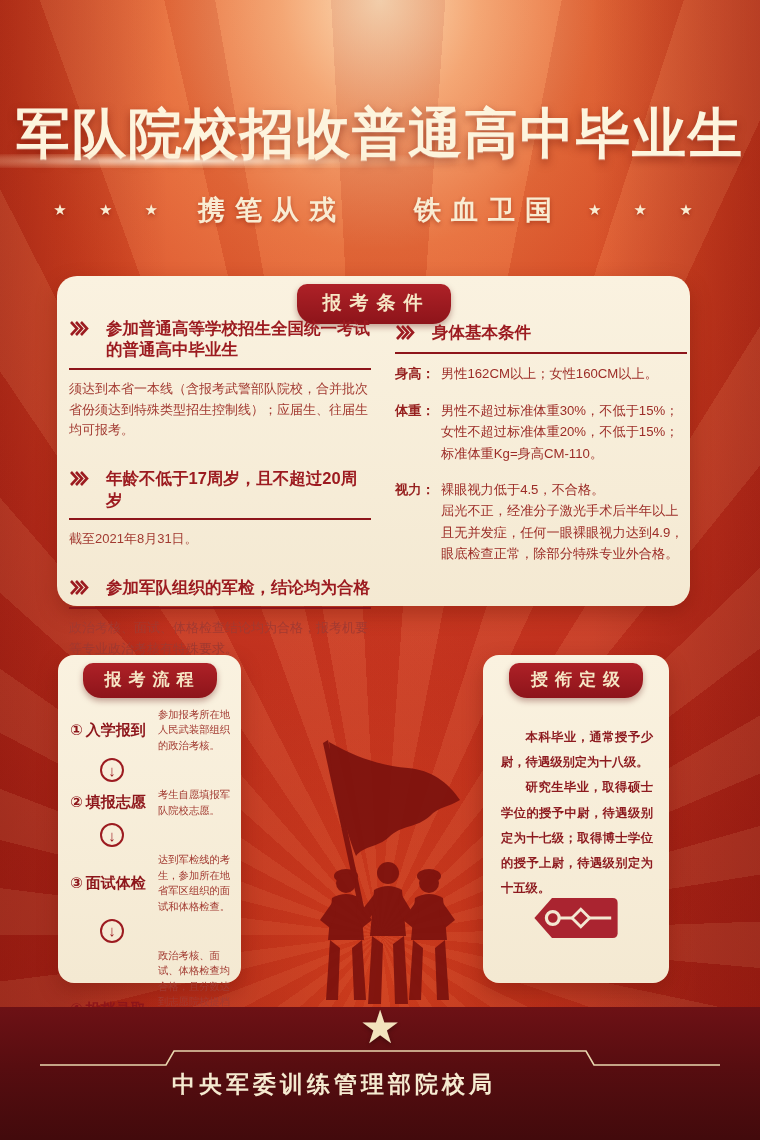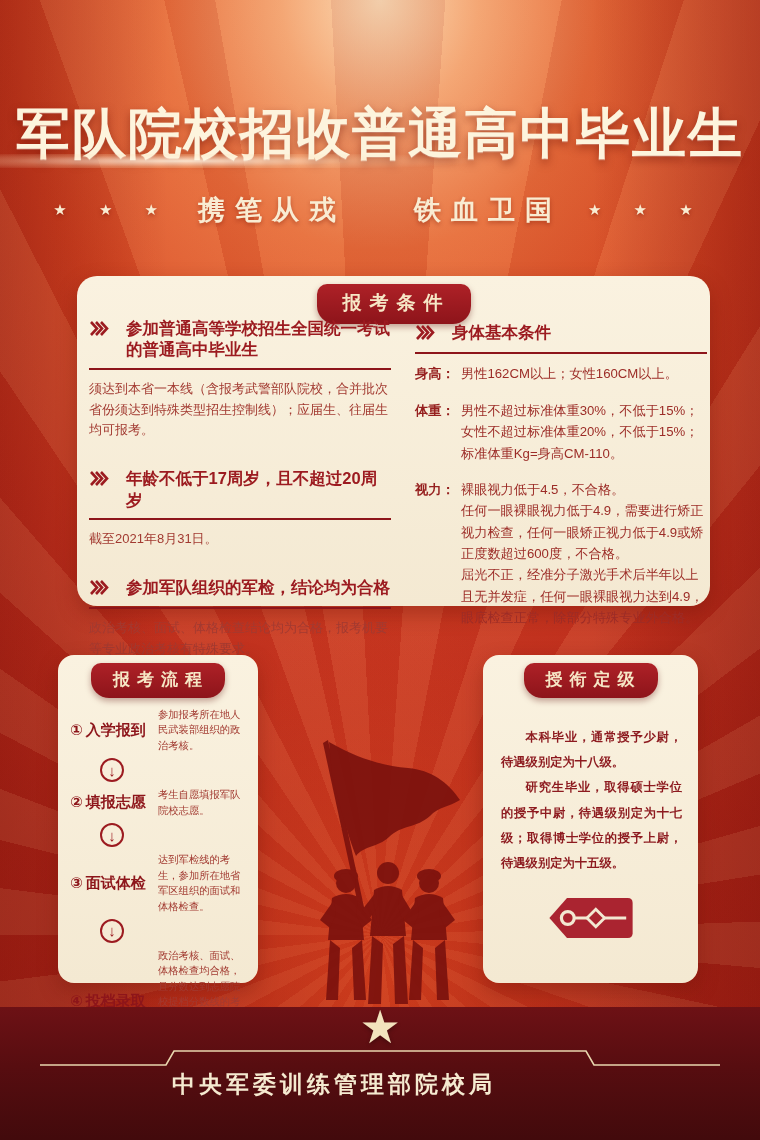--- a/index.html
+++ b/index.html
@@ -40,48 +40,48 @@
     border-radius:20px; box-shadow:0 8px 20px rgba(110,18,8,.38);
   }
   .badge{
     position:absolute; top:8px; left:50%; transform:translateX(-50%);
     background:linear-gradient(180deg,#ae2127,#8d141a);
     color:#f6e7c6; font-weight:bold; white-space:nowrap;
     border-radius:10px 10px 18px 18px; box-shadow:0 3px 6px rgba(90,10,5,.35);
     padding:6px 20px 8px 26px; letter-spacing:8px; font-size:19px;
   }
   .badge.small{ font-size:17px; letter-spacing:7px; padding:5px 16px 7px 22px; }
-  #box-conditions{ left:77px; top:276px; width:633px; height:330px; }
+  #box-conditions{ left:57px; top:276px; width:633px; height:330px; }
   .cond-col{ position:absolute; top:42px; }
   .cond-col.left{ left:12px; width:302px; }
   .cond-col.right{ left:338px; width:292px; top:46px; }
   .cond-head{ display:flex; gap:17px; align-items:flex-start; color:#9c1b20; font-weight:bold; font-size:16.5px; line-height:1.3; }
   .chev{ flex:0 0 auto; margin-top:2px; }
   .rule{ border-bottom:2px solid #8d151a; margin:7px 0 9px; }
   .cond-body{ color:#a23a31; font-size:13px; line-height:1.6; }
   .cond-item{ margin-bottom:21px; }
   .cond-item.gap{ margin-top:27px; }
   .phys-row{ display:flex; font-size:13.2px; color:#9c2c27; margin-bottom:15px; line-height:1.62; }
   .phys-label{ flex:0 0 46px; font-weight:bold; color:#96201f; }
   .phys-text{ flex:1; }
   
-  #box-process{ left:58px; top:655px; width:200px; height:328px; border-radius:16px; }
+  #box-process{ left:58px; top:655px; width:183px; height:328px; border-radius:16px; }
   .steps{ position:absolute; top:52px; left:12px; right:8px; }
   .step{ display:grid; grid-template-columns:82px 1fr; column-gap:6px; align-items:center; }
   .step-label{ color:#8d151a; font-weight:bold; font-size:15px; white-space:nowrap; }
   .step-num{ margin-right:3px; }
   .step-desc{ font-size:10.3px; color:#a23a31; line-height:1.5; }
   .arrow-row{ height:34px; display:flex; align-items:center; padding-left:30px; }
   .arrow-circle{
     width:24px; height:24px; border:2.5px solid #9c1b20; border-radius:50%;
     display:flex; align-items:center; justify-content:center;
     color:#9c1b20; font-weight:bold; font-size:15px; line-height:1;
   }
   
-  #box-rank{ left:483px; top:655px; width:215px; height:328px; border-radius:16px; }
+  #box-rank{ left:483px; top:655px; width:186px; height:328px; border-radius:16px; }
   .rank-body{ position:absolute; top:70px; left:18px; right:16px; }
   .rank-body p{
     color:#8d1a1f; font-size:12.3px; font-weight:bold; line-height:2.05;
     text-align:justify; text-indent:2em;
   }
   .epaulette{ position:absolute; left:50%; transform:translateX(-50%); top:238px; }
   
   .soldiers{ position:absolute; left:288px; top:708px; pointer-events:none; }
   
   .footer{
@@ -232,21 +232,20 @@
           <div>男性不超过标准体重30%，不低于15%；</div>
           <div>女性不超过标准体重20%，不低于15%；</div>
           <div>标准体重Kg=身高CM-110。</div>
         </div>
       </div>
 
       <div class="phys-row">
         <span class="phys-label">视力：</span>
         <div class="phys-text">
           <div>裸眼视力低于4.5，不合格。</div>
-          <div>任何一眼裸眼视力低于4.9，需要进行矫正视力检查，任何一眼矫正视力低于4.9或矫正度数超过600度，不合格。</div>
           <div>屈光不正，经准分子激光手术后半年以上且无并发症，任何一眼裸眼视力达到4.9，眼底检查正常，除部分特殊专业外合格。</div>
         </div>
       </div>
     </div>
   </div>
 
   <div class="box" id="box-process">
     <div class="badge small">报考流程</div>
     <div class="steps">
 

